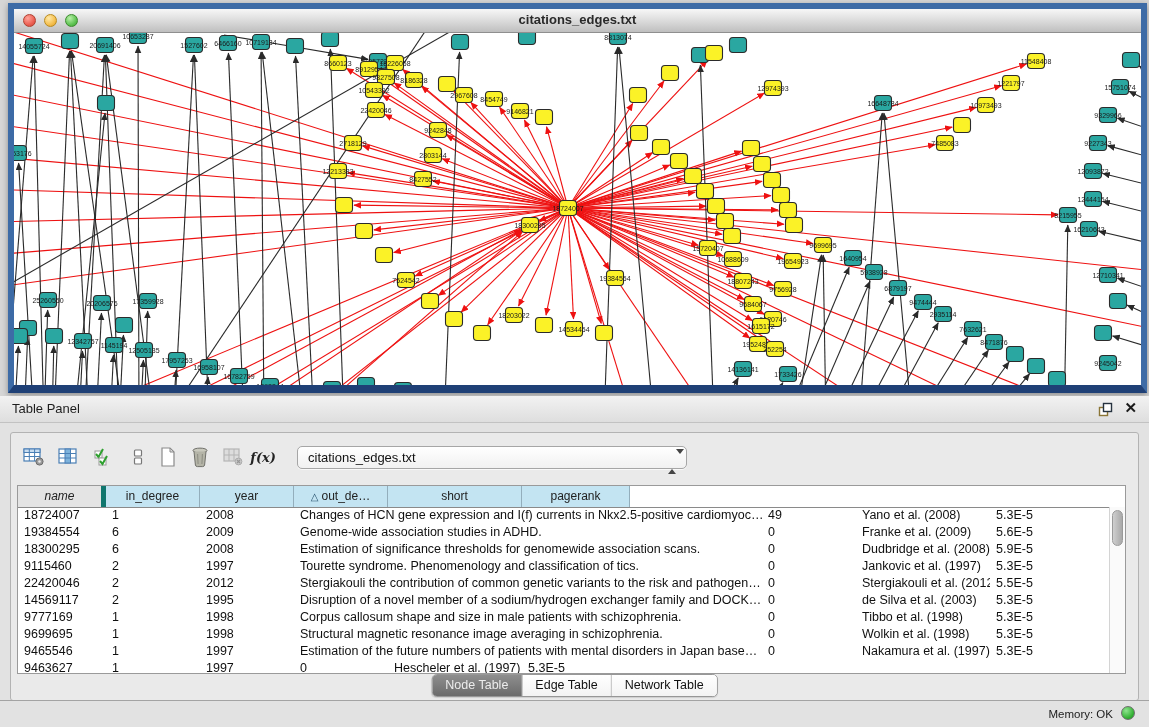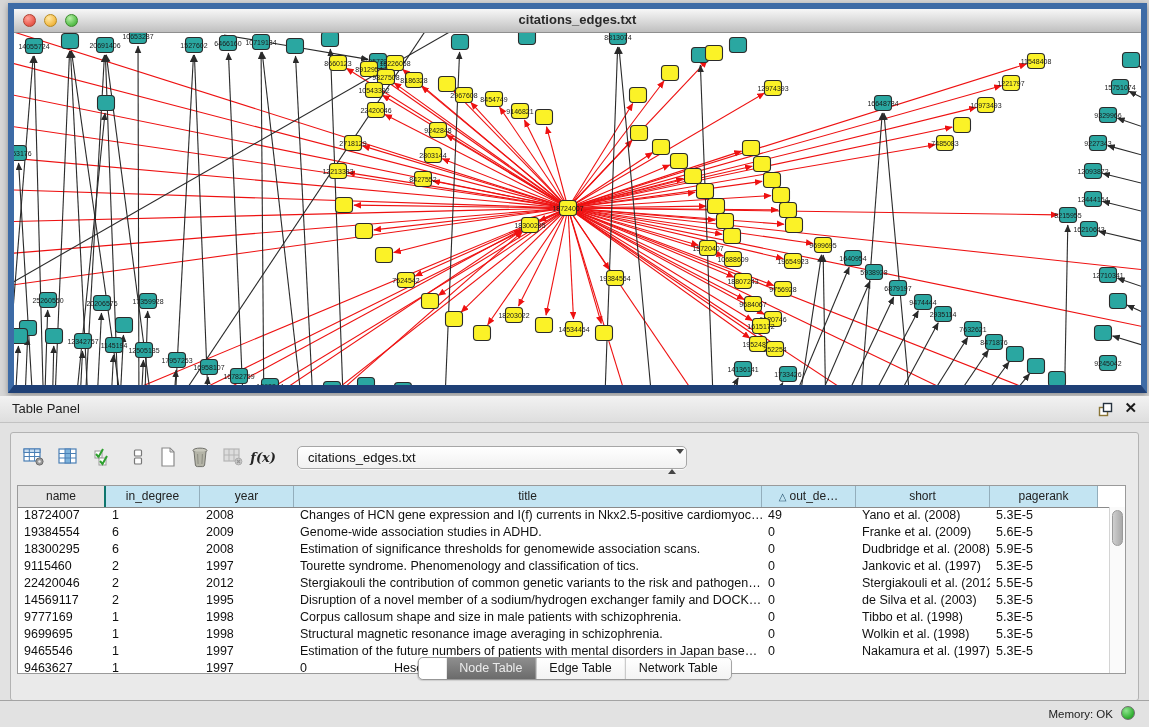--- a/index.html
+++ b/index.html
@@ -61,36 +61,36 @@
   .table-area{
     position:absolute;left:6px;right:12px;top:52px;bottom:26px;
     background:#fff;border:1px solid #9a9a9a;overflow:hidden;
   }
   .thead{display:flex;height:21px;border-bottom:1px solid #8a8a8a;}
   .th{
     box-sizing:border-box;height:21px;line-height:20px;text-align:center;
     font-size:12px;color:#222;background:#c3e4f2;
     border-right:1px solid #93aebc;overflow:hidden;white-space:nowrap;cursor:pointer;
   }
-  .th.key{background:#e4e4e4;border-right:2px solid #0f766e;}
+  .th.key{background:#e4e4e4;border-right:5px solid #0f766e;font-style:italic;}
   .th .sort{font-size:10px;color:#27526e;margin-right:3px;}
   .c0{width:88px;} .c1{width:94px;} .c2{width:94px;} .c3{width:468px;}
   .c4{width:94px;} .c5{width:134px;} .c6{width:108px;}
   .cfill{flex:1;background:#fff;border-right:none;}
   .tbody{position:absolute;left:0;right:15px;top:21px;bottom:0;overflow:hidden;}
   .tr{display:flex;height:17px;line-height:17px;font-size:12.5px;color:#101010;cursor:default;}
   .td{box-sizing:border-box;padding-left:6px;overflow:hidden;white-space:nowrap;}
   .vscroll{position:absolute;right:0;top:21px;bottom:0;width:15px;background:#fafafa;border-left:1px solid #d4d4d4;}
   .vthumb{position:absolute;left:2px;right:2px;top:3px;height:34px;border-radius:6px;
     background:linear-gradient(90deg,#cfcfcf,#a9a9a9);border:1px solid #9a9a9a;cursor:pointer;}
   
   .seg{
-    position:absolute;left:50%;transform:translateX(-50%);bottom:20px;height:21px;display:flex;
+    position:absolute;left:50%;transform:translateX(-50%);bottom:3px;height:21px;display:flex;
     border:1px solid #979797;border-radius:5px;overflow:hidden;background:#fff;
-    font-size:12.5px;box-shadow:0 1px 1px rgba(0,0,0,.12);padding-left:28px;
+    font-size:12.5px;box-shadow:0 1px 1px rgba(0,0,0,.12);
   }
   .seg-item{padding:0 13px;line-height:21px;color:#111;border-right:1px solid #b5b5b5;cursor:pointer;background:linear-gradient(#ffffff,#f3f3f3);}
   .seg-item:last-child{border-right:none;}
   .seg-item.sel{background:linear-gradient(#8e8e8e,#6b6b6b);color:#ececec;}
   
   .footer{position:absolute;left:0;right:0;bottom:0;height:26px;background:#e2e2e2;border-top:1px solid #a3a3a3;}
   .mem-label{position:absolute;right:36px;top:7px;font-size:11.5px;color:#1c1c1c;}
   .mem-dot{position:absolute;right:14px;top:5px;width:14px;height:14px;border-radius:50%;
     background:radial-gradient(circle at 35% 30%,#8fe48f,#34b134 65%,#1f8c1f);border:1px solid #6f6f6f;box-sizing:border-box;}
 </style>
@@ -554,21 +554,20 @@
         <span>citations_edges.txt</span>
         <span class="combo-arrows"><span class="up"></span><span class="down"></span></span>
       </div>
     </div>
 
     <div class="table-area">
       <div class="thead" id="thead">
         <div class="th key c0">name</div>
         <div class="th c1">in_degree</div>
         <div class="th c2">year</div>
-        <div class="th c3">title</div>
         <div class="th c4"><span class="sort">△</span><span>out_de…</span></div>
         <div class="th c5">short</div>
         <div class="th c6">pagerank</div>
         <div class="th cfill"></div>
       </div>
       <div class="tbody" id="tbody">
           <div class="tr">
             <div class="td c0">18724007</div>
             <div class="td c1">1</div>
             <div class="td c2">2008</div>

